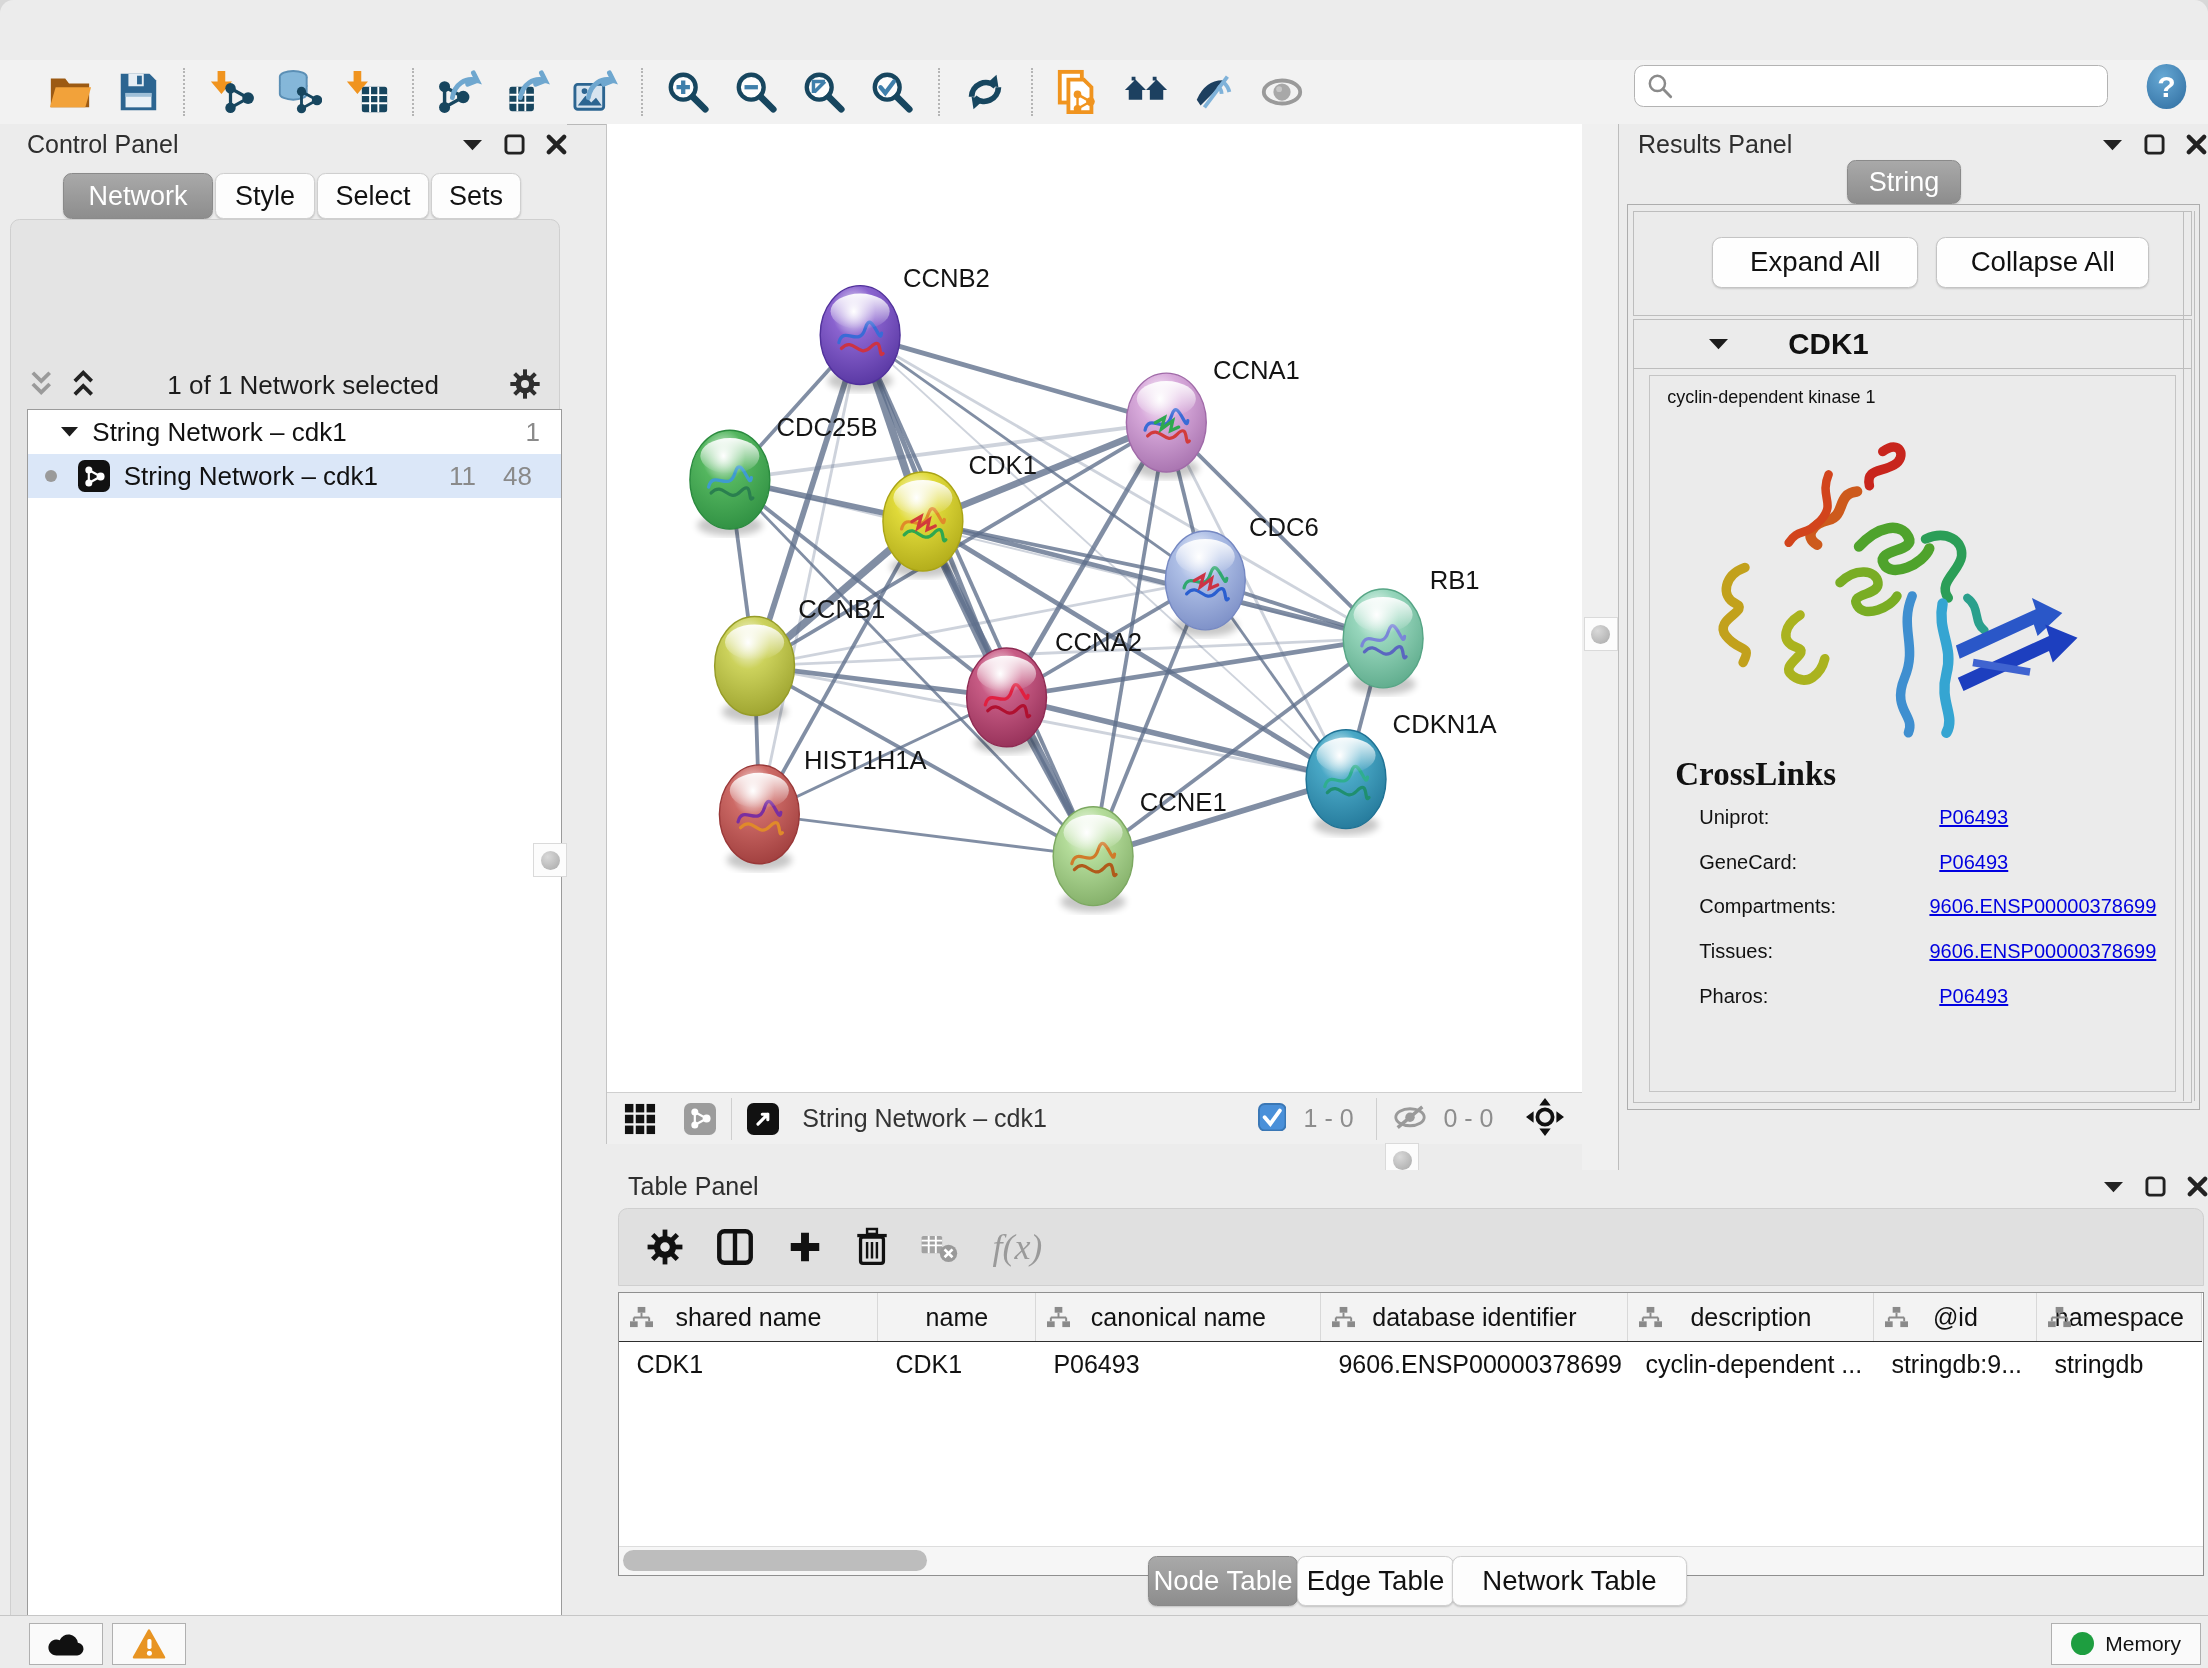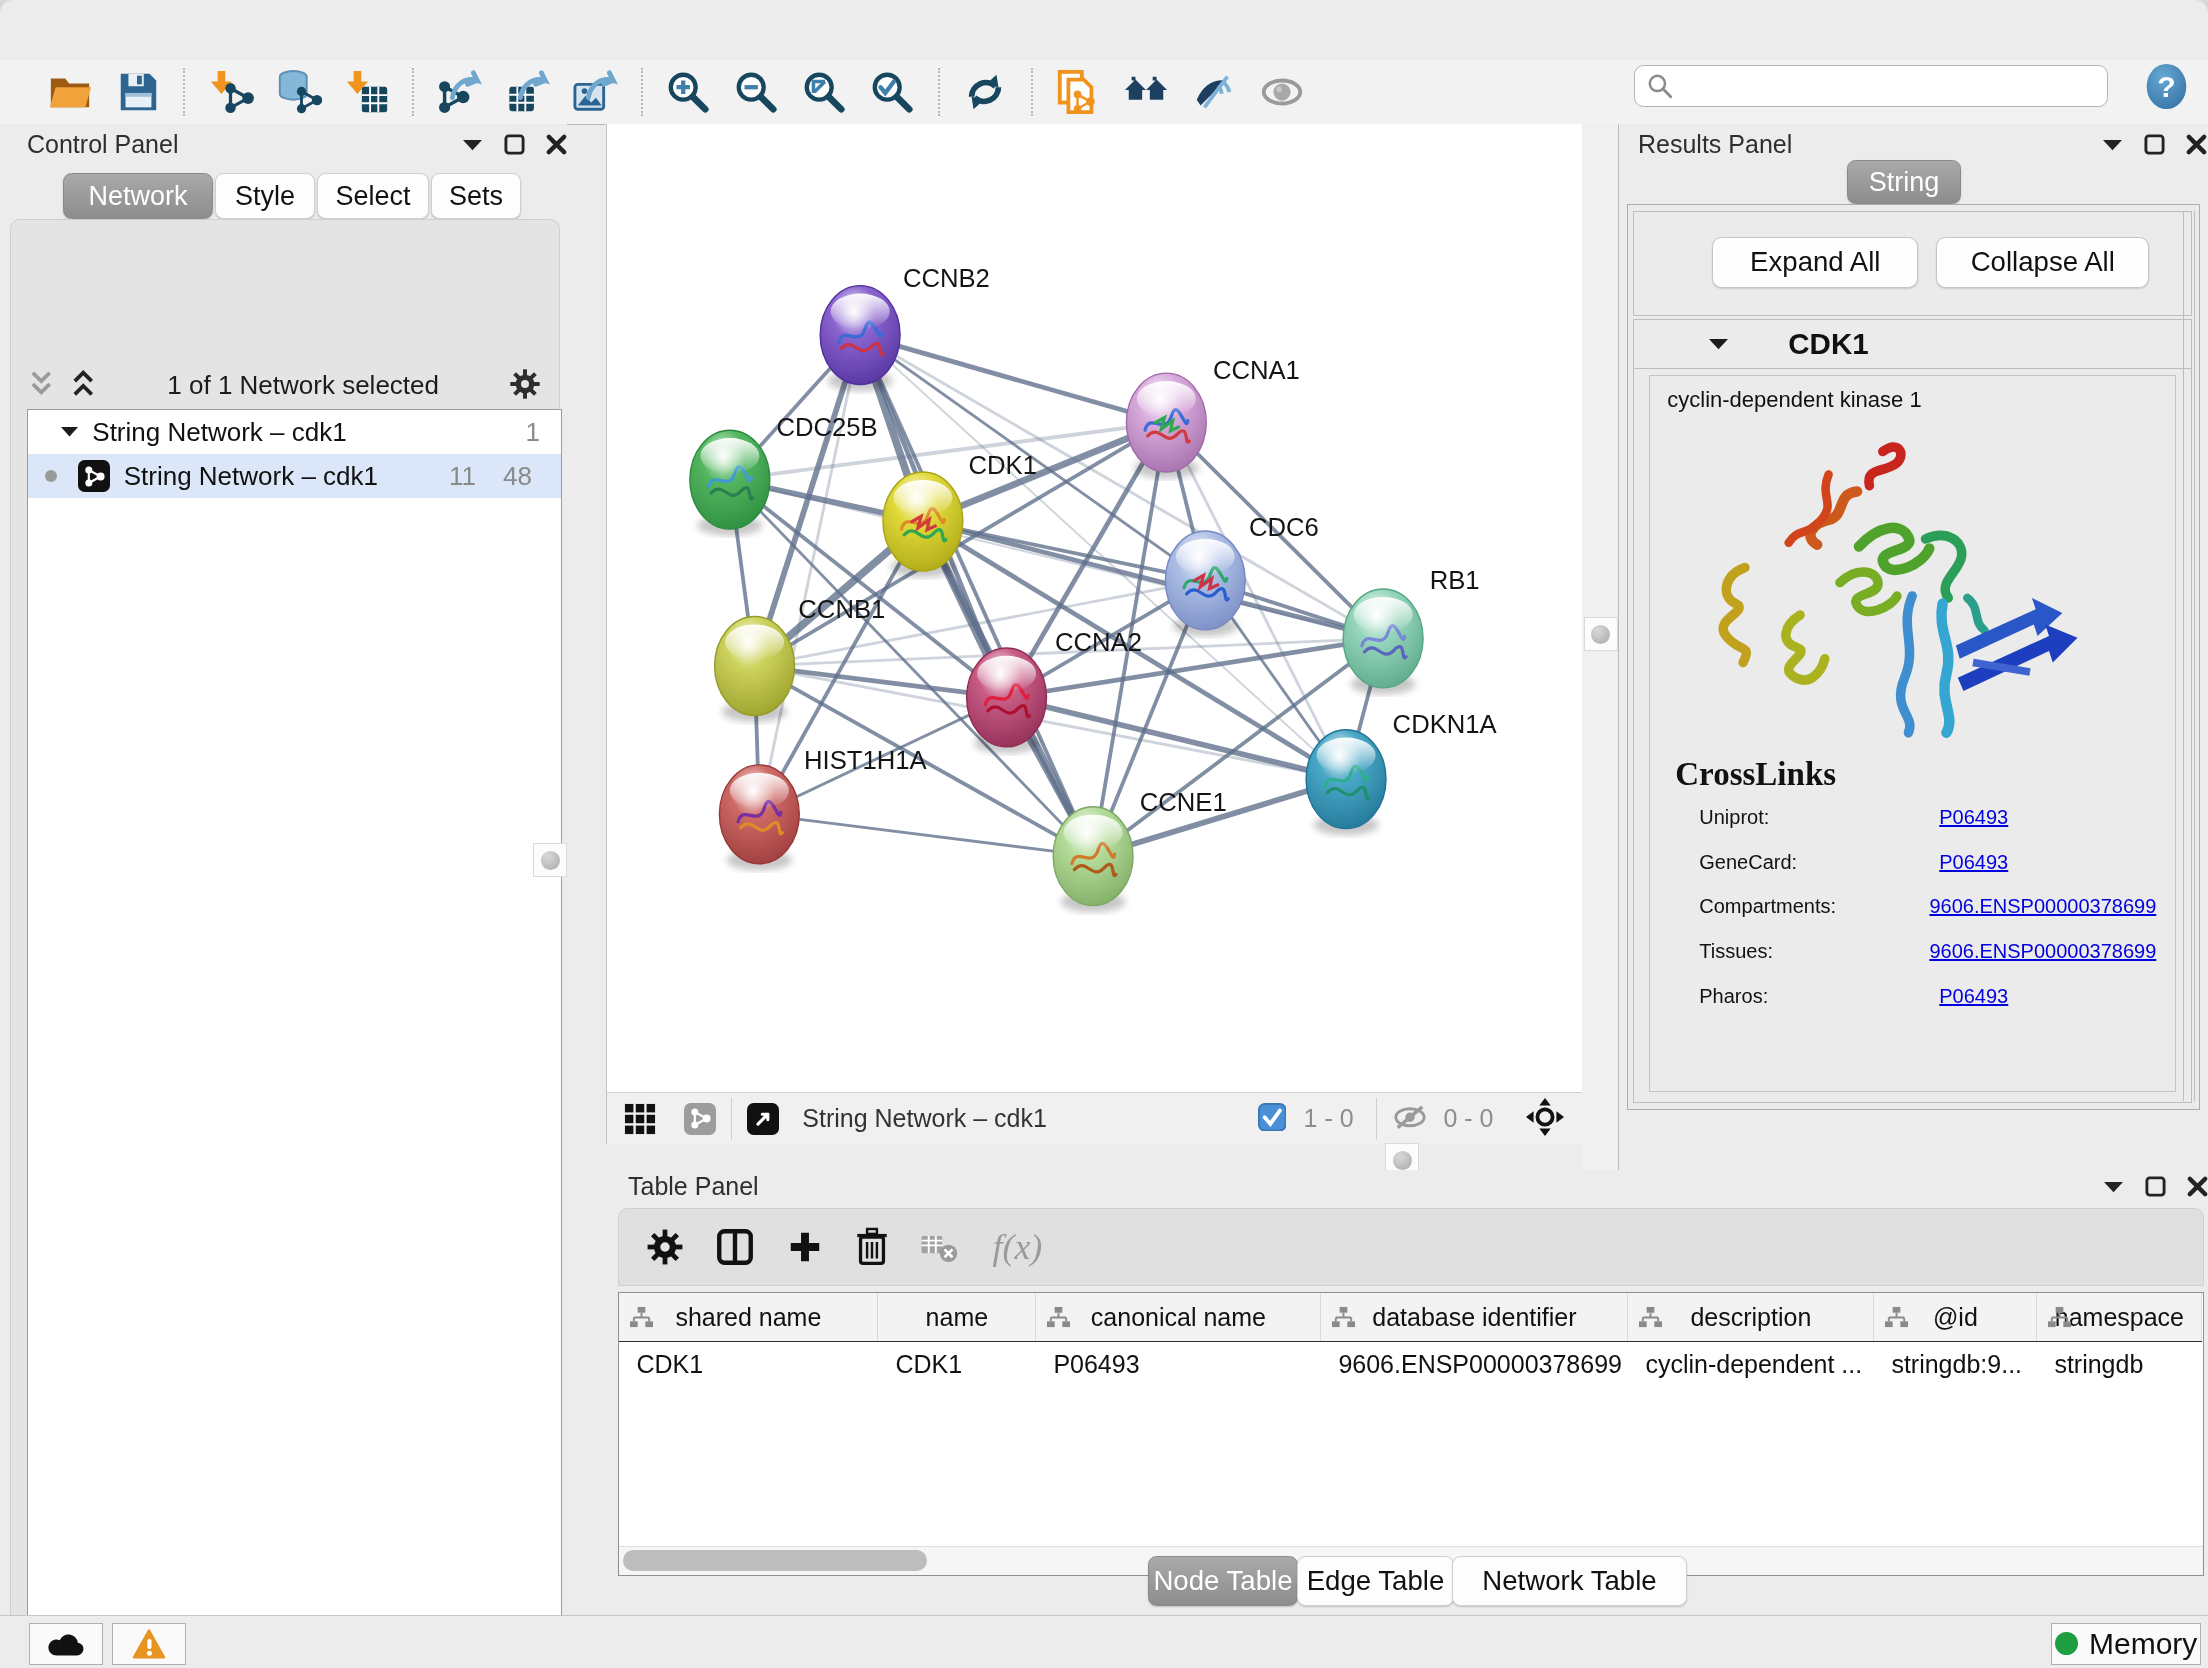--- a/index.html
+++ b/index.html
@@ -63,21 +63,21 @@
     border:1px solid #adadad;}
   .rp-expandbox{position:absolute;left:5.7px;top:5.7px;width:557px;height:103px;border:1px solid #bdbdbd;}
   .rp-btn{position:absolute;top:25px;height:49px;background:#fefefe;border:1px solid #c4c4c4;
     border-radius:9.5px;font-size:27.6px;color:#111;display:flex;align-items:center;justify-content:center;
     box-shadow:0 1px 1.9px rgba(0,0,0,.15);}
   .rp-genebox{position:absolute;left:5.7px;top:114px;width:557px;height:782px;border:1px solid #bdbdbd;}
   .rp-genehead{position:absolute;left:0;top:0;width:100%;height:48px;border-bottom:1px solid #bdbdbd;
     display:flex;align-items:center;}
   .rp-genehead .gene{font-size:29.5px;font-weight:bold;color:#111;margin-left:59px;}
   .rp-inner{position:absolute;left:15px;top:55px;width:525px;height:715px;border:1px solid #c4c4c4;background:#ebebeb;}
-  .rp-desc{position:absolute;left:17px;top:11.4px;font-size:22px;color:#111;}
+  .rp-desc{position:absolute;left:17px;top:11.4px;font-size:18px;color:#111;}
   .xl-title{position:absolute;left:25px;top:380px;font-family:"Liberation Serif","DejaVu Serif",serif;
     font-size:33px;font-weight:bold;color:#111;}
   .xl-row{position:absolute;left:49px;width:457px;height:44px;font-family:Liberation Sans, sans-serif;
     font-size:20px;color:#111;display:flex;}
   .xl-row .lbl{width:240px;}
   .xl-row a{color:#0000e0;text-decoration:underline;}
   .rp-scroll{position:absolute;right:3.8px;top:5.7px;width:9.5px;height:890px;border-left:1.9px solid #bdbdbd;
     border-right:1.9px solid #bdbdbd;}
   
   .table-panel{position:absolute;left:606px;top:1170px;width:1603px;height:445px;background:#ececec;}
@@ -98,21 +98,21 @@
   .tbl-hscroll{position:absolute;left:0;bottom:0;width:100%;height:28.5px;background:#f6f6f6;border-top:1px solid #ddd;}
   .tbl-thumb{position:absolute;left:3.8px;top:3.8px;width:304px;height:21px;background:#bdbdbd;border-radius:11.4px;}
   .tp-tabs{position:absolute;top:386px;left:0;width:100%;}
   .tp-tab{position:absolute;height:48px;font-size:27.6px;}
   
   .statusbar{position:absolute;left:0;top:1615px;width:100%;height:53px;background:#ececec;
     border-top:1px solid #c6c6c6;}
   .sb-btn{position:absolute;top:6.7px;height:40px;background:#fafafa;border:1.9px solid #b0b0b0;
     display:flex;align-items:center;justify-content:center;}
   .mem-btn{position:absolute;left:2051px;top:6.7px;width:148px;height:40px;background:#fafafa;
-    border:1.9px solid #b0b0b0;display:flex;align-items:center;justify-content:center;gap:11.4px;font-size:30px;color:#111;}
+    border:1.9px solid #b0b0b0;display:flex;align-items:center;justify-content:center;gap:11.4px;font-size:21px;color:#111;}
   .mem-dot{width:23px;height:23px;border-radius:50%;background:#1e9e40;}
   text.nodelabel{font-family:"Liberation Sans","DejaVu Sans",sans-serif;font-size:27px;fill:#141414;}
 </style>
 </head>
 <body>
 
 <div class="window">
 
 
   <div class="toolbar">

